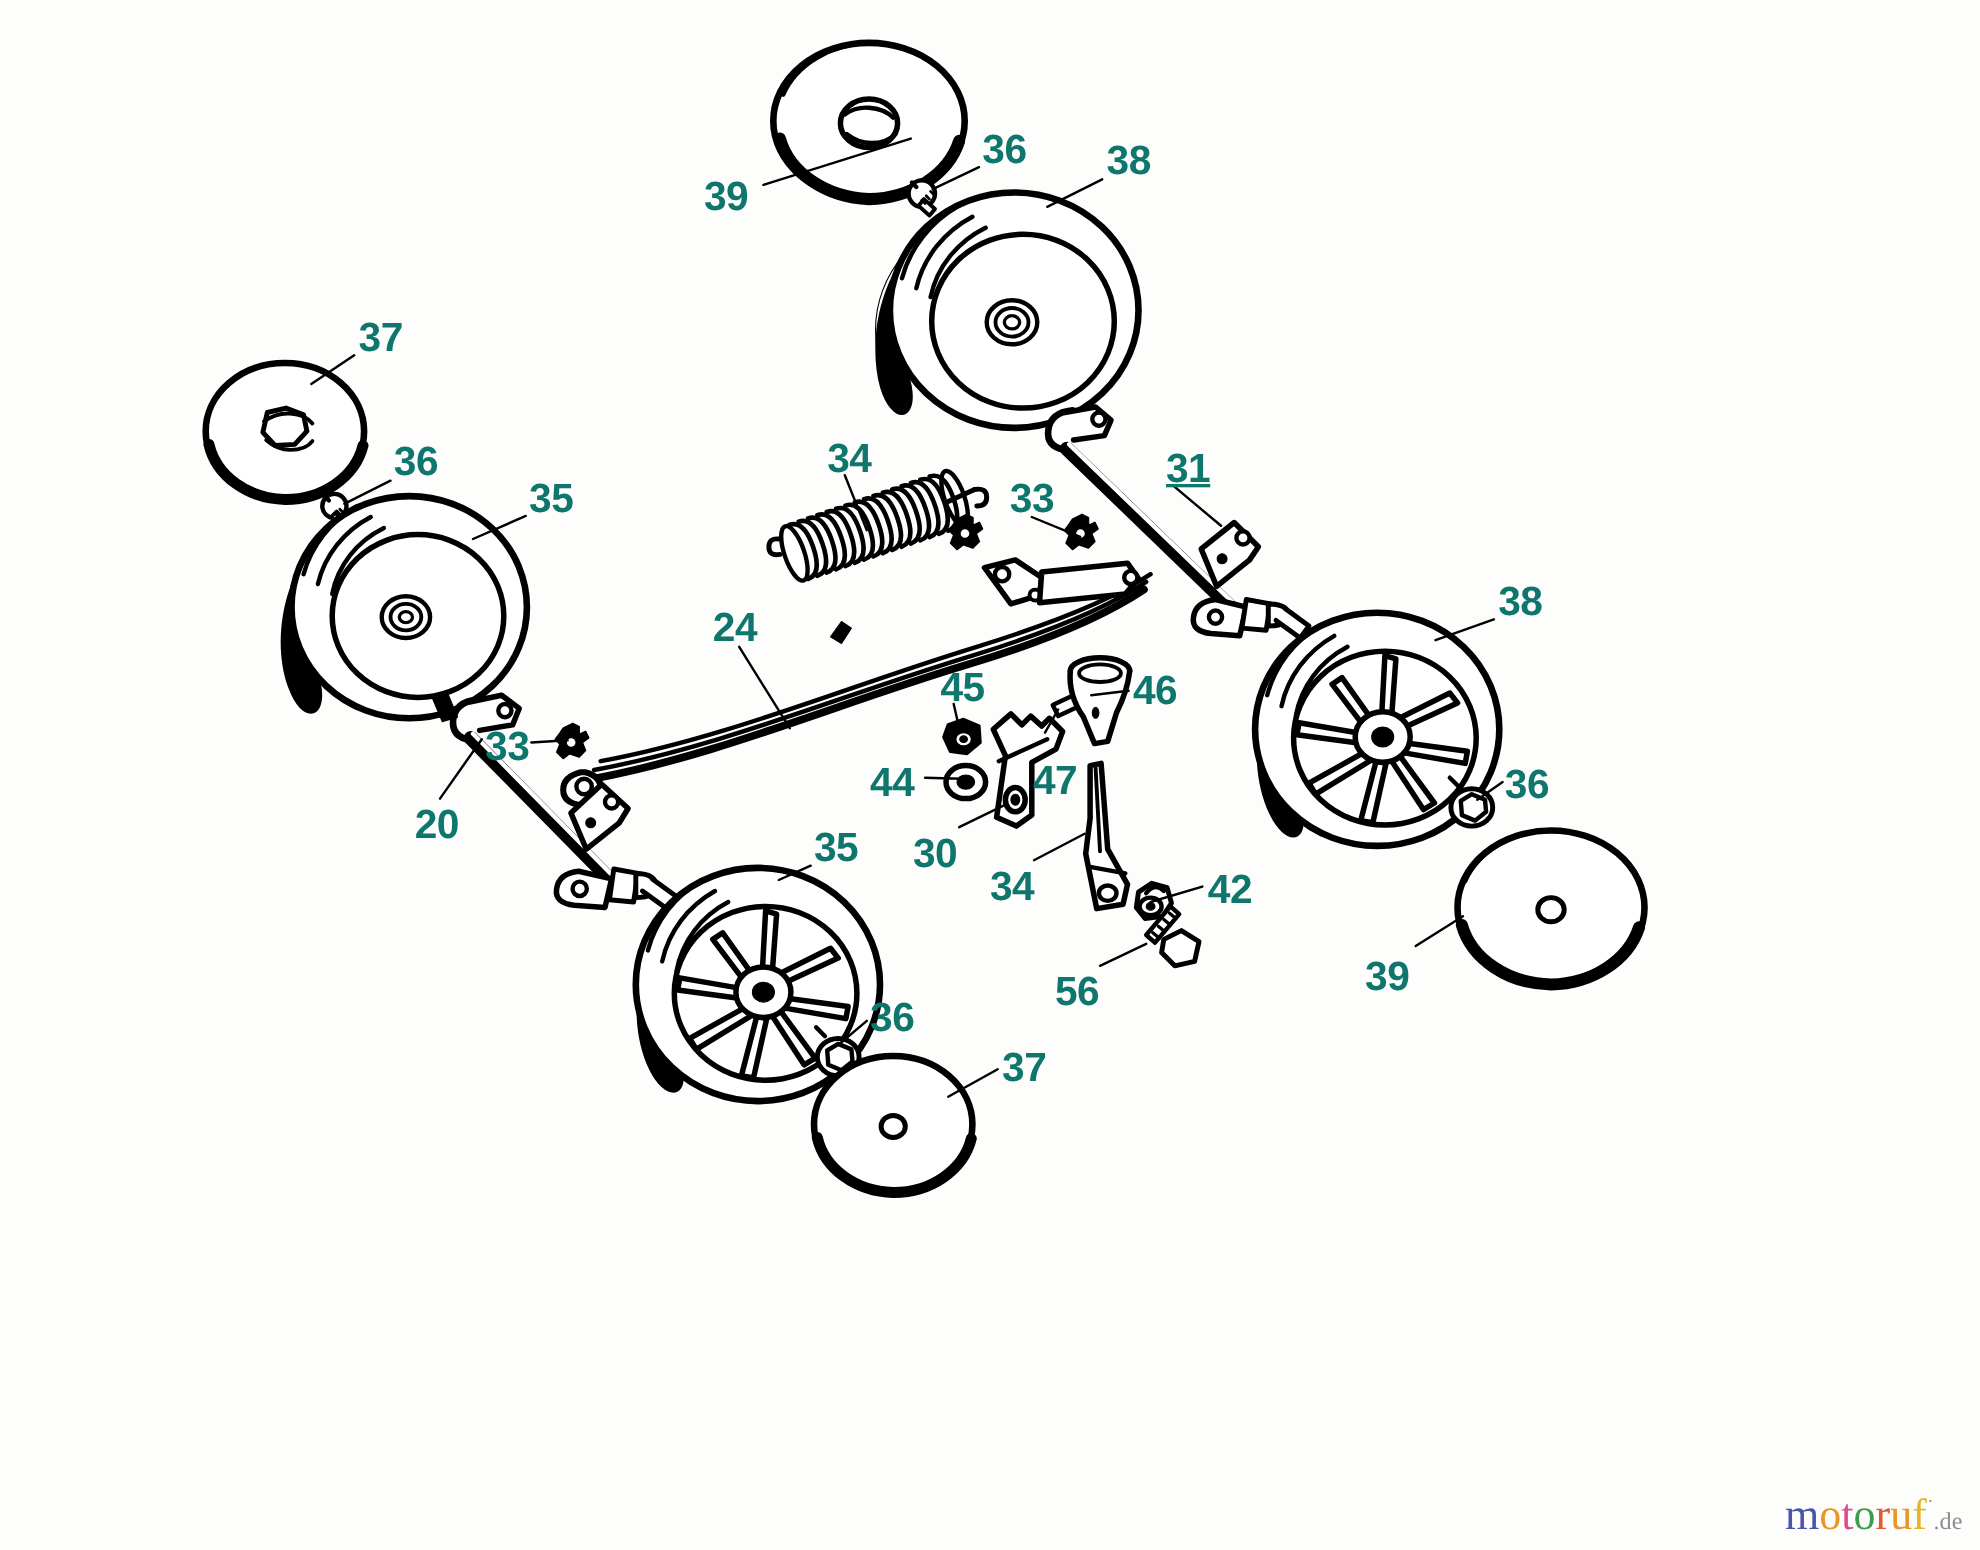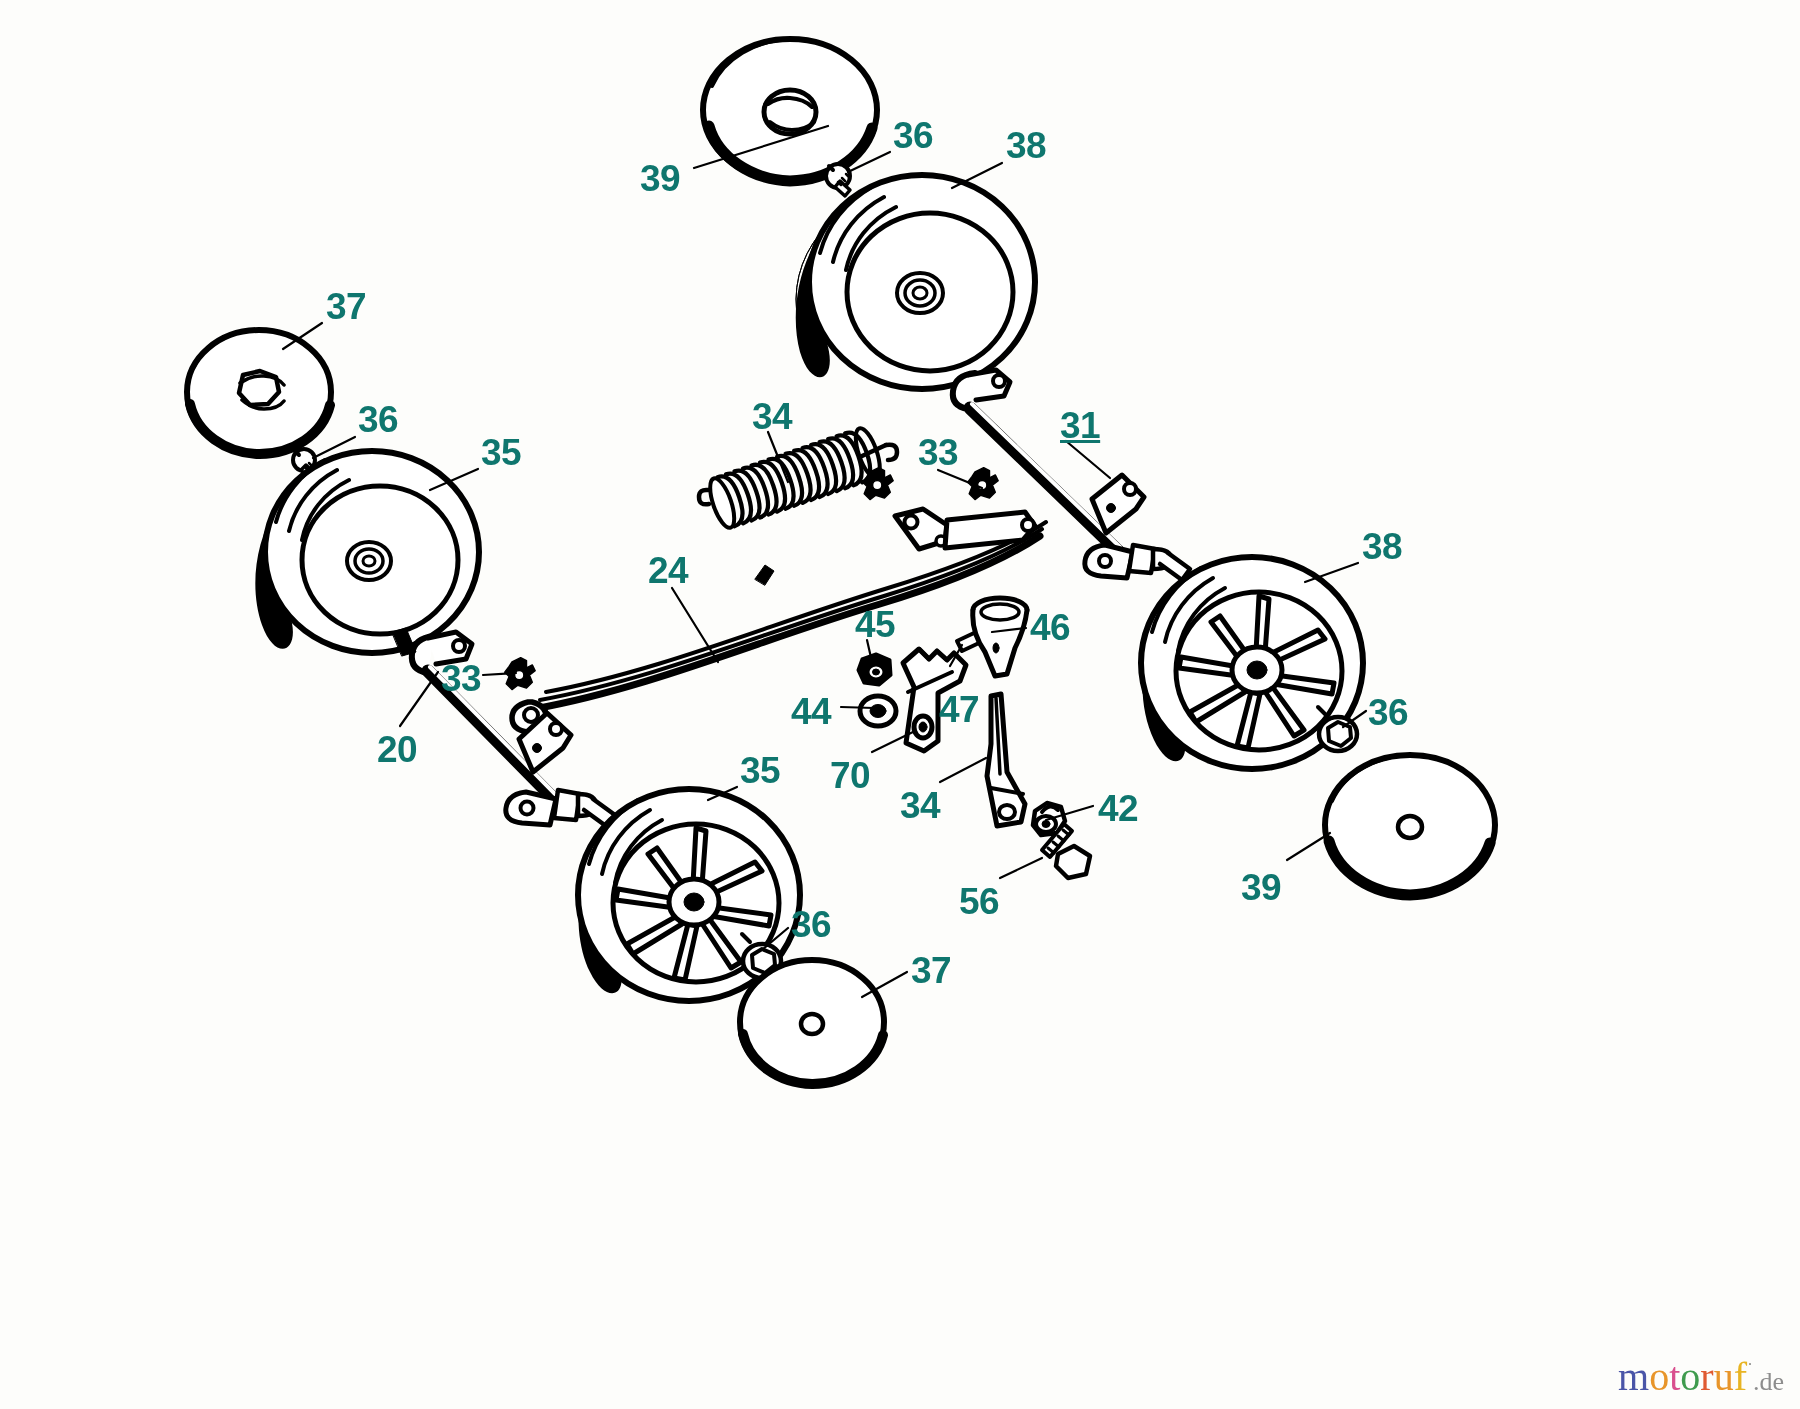--- a/index.html
+++ b/index.html
@@ -30,21 +30,21 @@
     line-height:1;
     white-space:nowrap;
     user-select:none;
   }
   #watermark span{font-weight:400;}
   #watermark .dot{
     font-size:18px;
     vertical-align:super;
   }
   #watermark .tld{
-    font-size:26px;
+    font-size:22px;
     color:#8d8d8d;
   }
 </style>
 </head>
 <body>
 
 <div id="stage">
 
   <svg id="diagram" viewBox="0 0 1800 1409" xmlns="http://www.w3.org/2000/svg">
     <defs>
@@ -394,21 +394,21 @@
       <div class="callout" style="left: 1060px; top: 407px; text-decoration: underline;">31</div>
       <div class="callout" style="left: 1362px; top: 528px;">38</div>
       <div class="callout" style="left: 648px; top: 552px;">24</div>
       <div class="callout" style="left: 855px; top: 606px;">45</div>
       <div class="callout" style="left: 1030px; top: 609px;">46</div>
       <div class="callout" style="left: 939px; top: 691px;">47</div>
       <div class="callout" style="left: 441px; top: 660px;">33</div>
       <div class="callout" style="left: 791px; top: 693px;">44</div>
       <div class="callout" style="left: 377px; top: 731px;">20</div>
       <div class="callout" style="left: 1368px; top: 694px;">36</div>
-      <div class="callout" style="left: 830px; top: 757px;">70</div>
+      <div class="callout" style="left: 830px; top: 757px;">30</div>
       <div class="callout" style="left: 740px; top: 752px;">35</div>
       <div class="callout" style="left: 900px; top: 787px;">34</div>
       <div class="callout" style="left: 1098px; top: 790px;">42</div>
       <div class="callout" style="left: 1241px; top: 869px;">39</div>
       <div class="callout" style="left: 959px; top: 883px;">56</div>
       <div class="callout" style="left: 791px; top: 906px;">36</div>
       <div class="callout" style="left: 911px; top: 952px;">37</div>
     </div>
 
   <div id="watermark"><span style="color: rgb(74, 85, 168);">m</span><span style="color: rgb(232, 149, 42);">o</span><span style="color: rgb(217, 79, 142);">t</span><span style="color: rgb(63, 155, 78);">o</span><span style="color: rgb(224, 90, 50);">r</span><span style="color: rgb(232, 149, 42);">u</span><span style="color: rgb(232, 180, 35);">f</span><span class="dot" style="color: rgb(136, 136, 136);">˙</span><span class="tld">.de</span></div>

